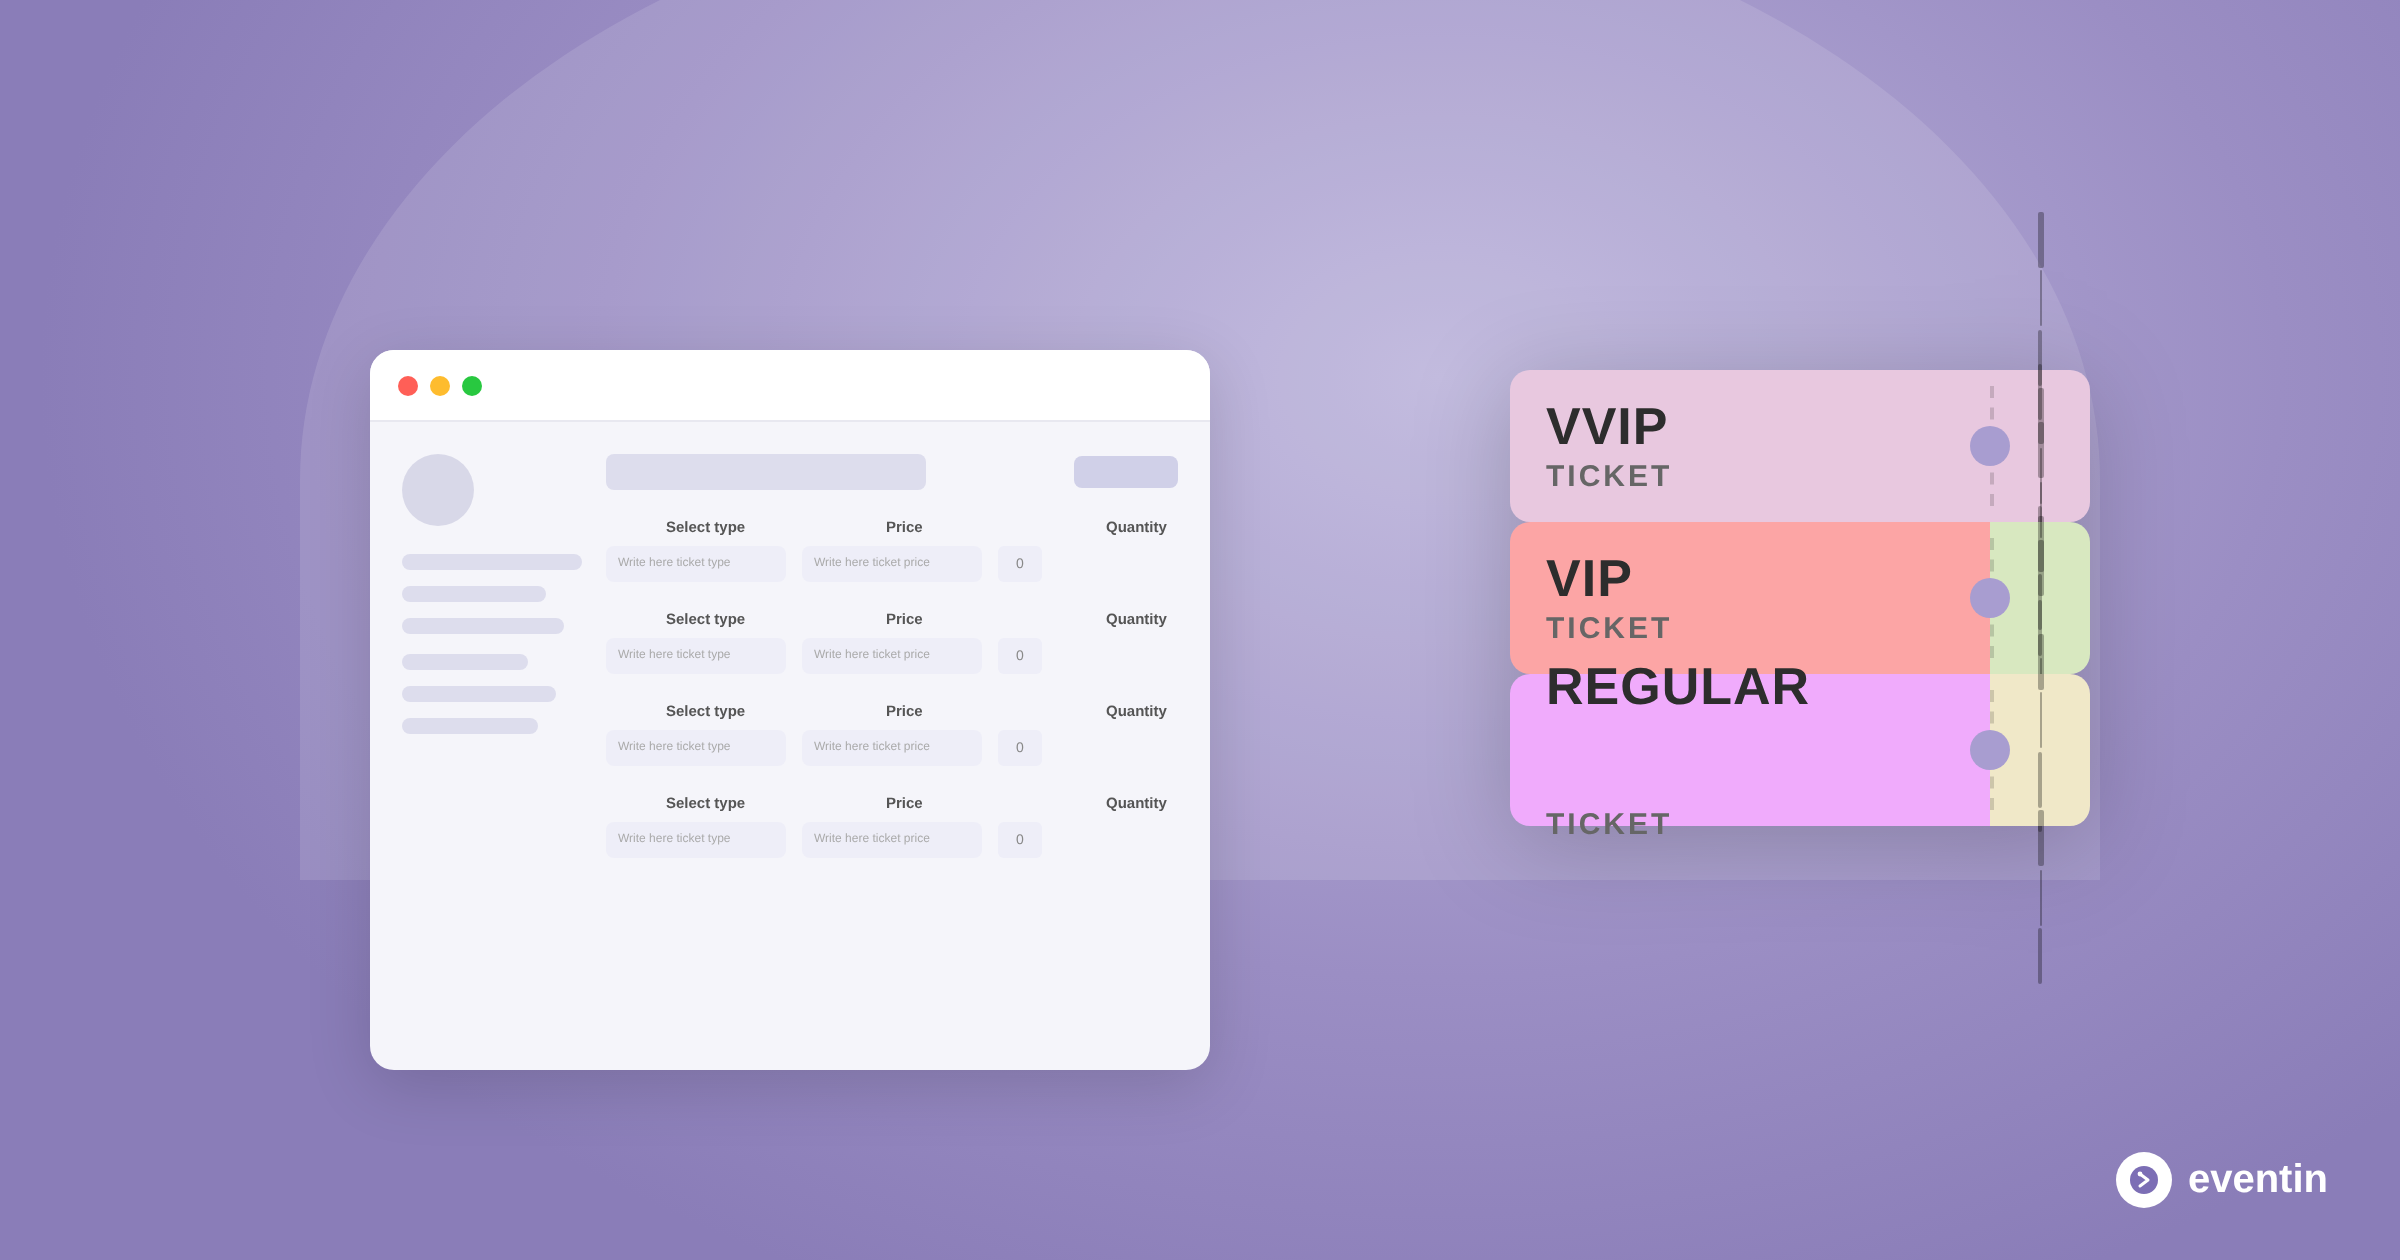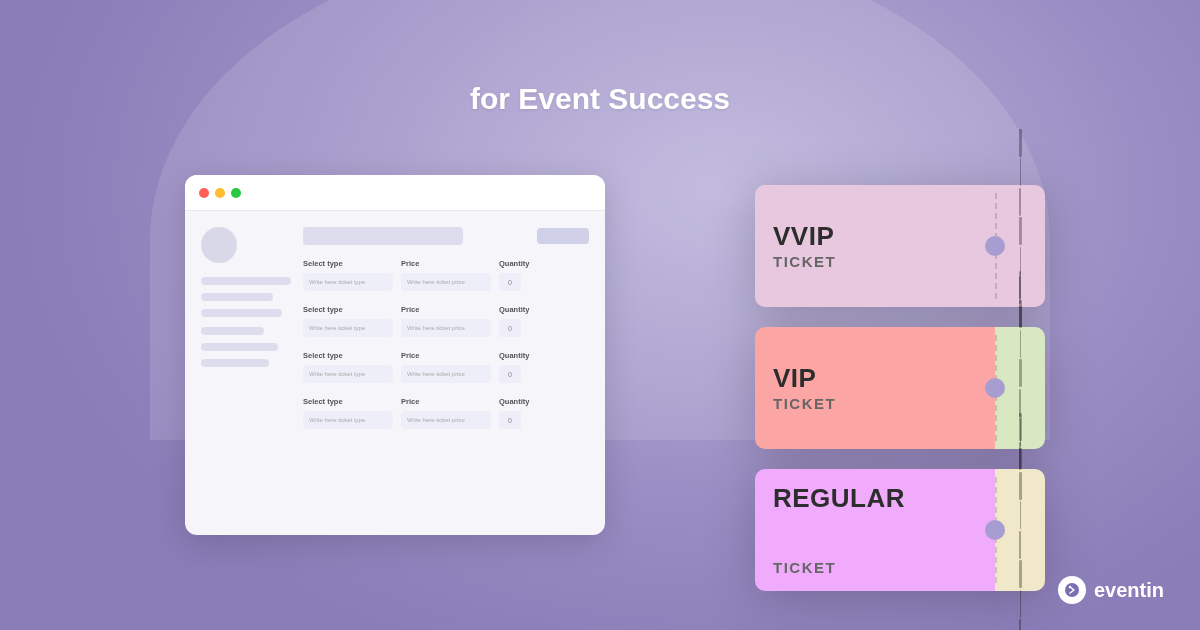--- a/index.html
+++ b/index.html
@@ -124,22 +124,23 @@
       margin-bottom: 16px;
       width: 80%;
     }
 
     .ticket-row {
       margin-bottom: 14px;
     }
 
     .ticket-row-labels {
       display: flex;
-      gap: 8px;
+      gap: 20px;
       margin-bottom: 5px;
+      justify-content: flex-end;
     }
 
     .col-label {
       font-size: 7.5px;
       font-weight: 600;
       color: #555;
     }
     .col-type { width: 90px; }
     .col-price { width: 90px; }
     .col-qty { width: 36px; }
@@ -187,27 +188,27 @@
       top: 185px;
       width: 290px;
       display: flex;
       flex-direction: column;
       gap: 0;
       filter: drop-shadow(0 8px 24px rgba(0,0,0,0.2));
     }
 
     .ticket {
       width: 290px;
-      height: 122px;
+      height: 76px;
       border-radius: 10px;
       display: flex;
       align-items: stretch;
       overflow: visible;
       position: relative;
-      margin-bottom: 20px;
+      margin-bottom: 0;
     }
 
     .ticket-body {
       flex: 1;
       border-radius: 10px 0 0 10px;
       padding: 16px 18px;
       display: flex;
       flex-direction: column;
       justify-content: center;
       position: relative;
@@ -332,21 +333,20 @@
 <body>
 
 <div class="bg"></div>
 <div class="arch"></div>
 
 <div class="content">
 
   <div class="title-area">
     <h1 class="main-title">
       <br>
-      <span>for Event Success</span>
     </h1>
   </div>
 
   <div class="browser-mockup">
     <div class="browser-bar">
       <div class="dot dot-red"></div>
       <div class="dot dot-yellow"></div>
       <div class="dot dot-green"></div>
     </div>
 

